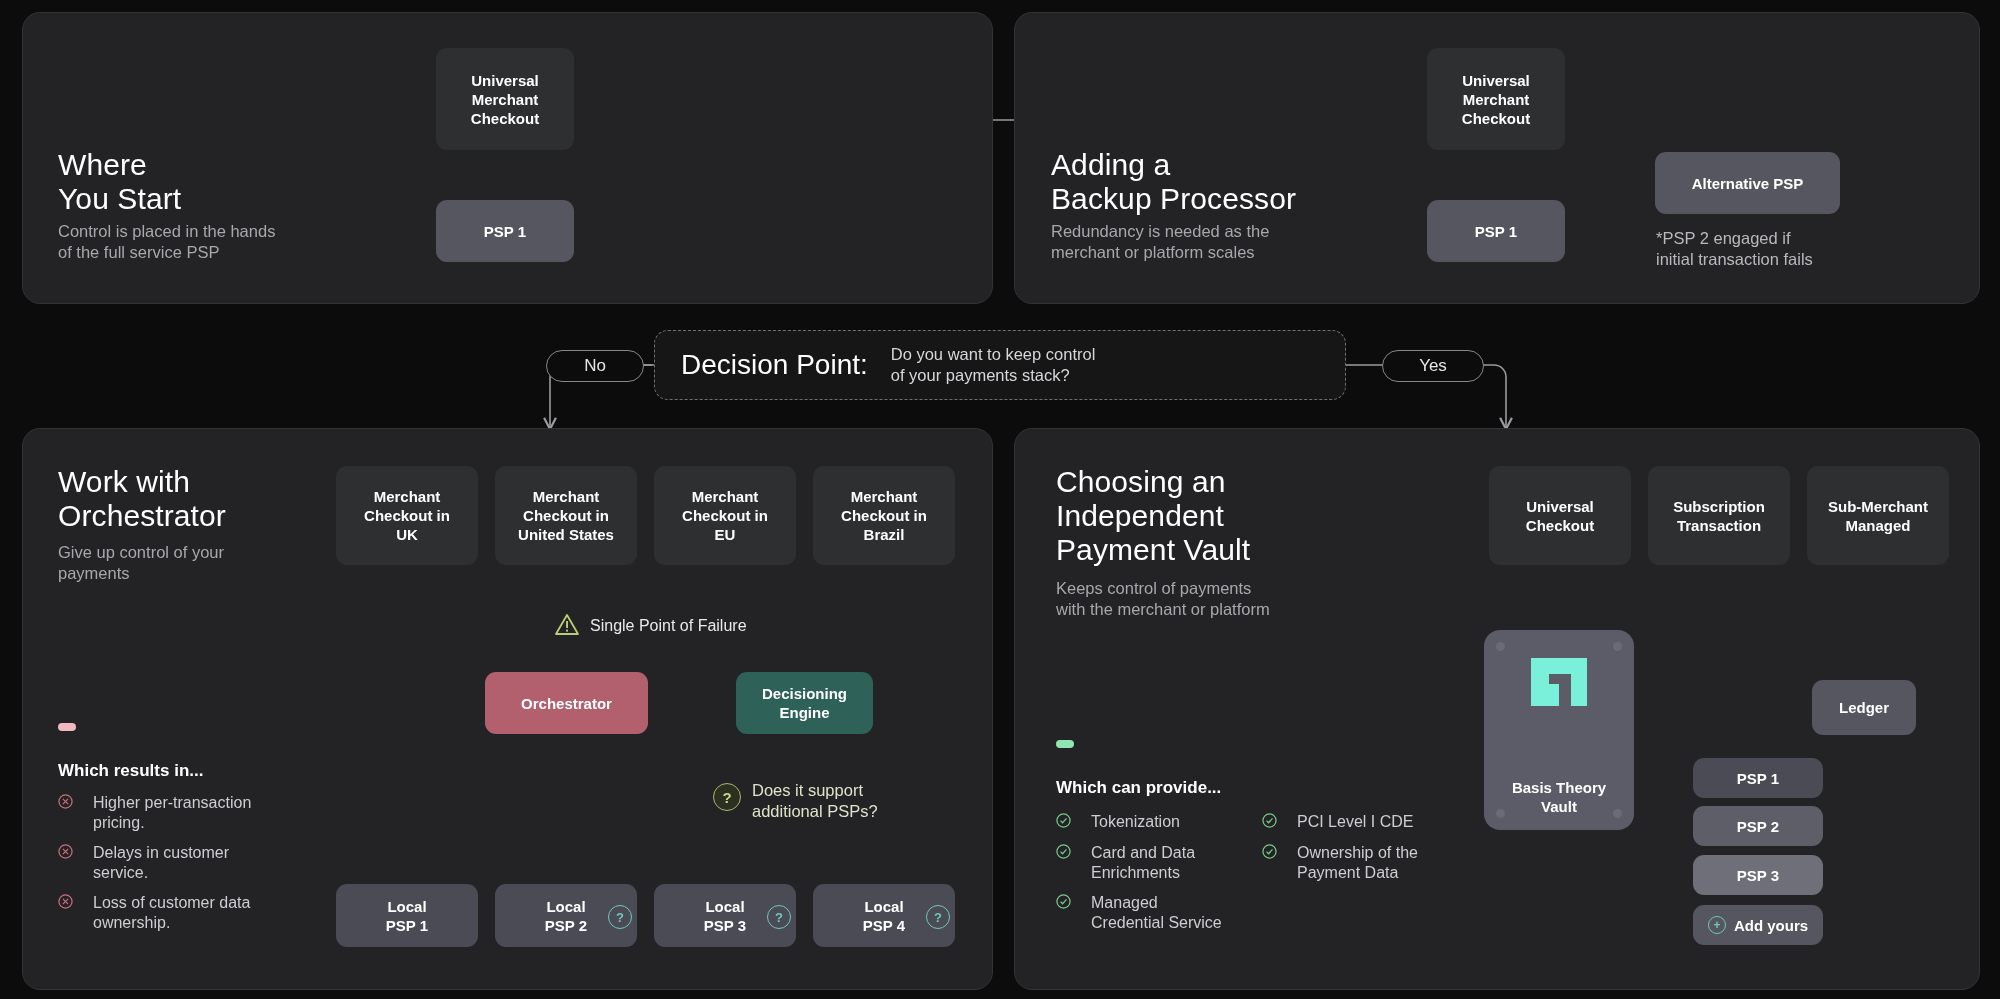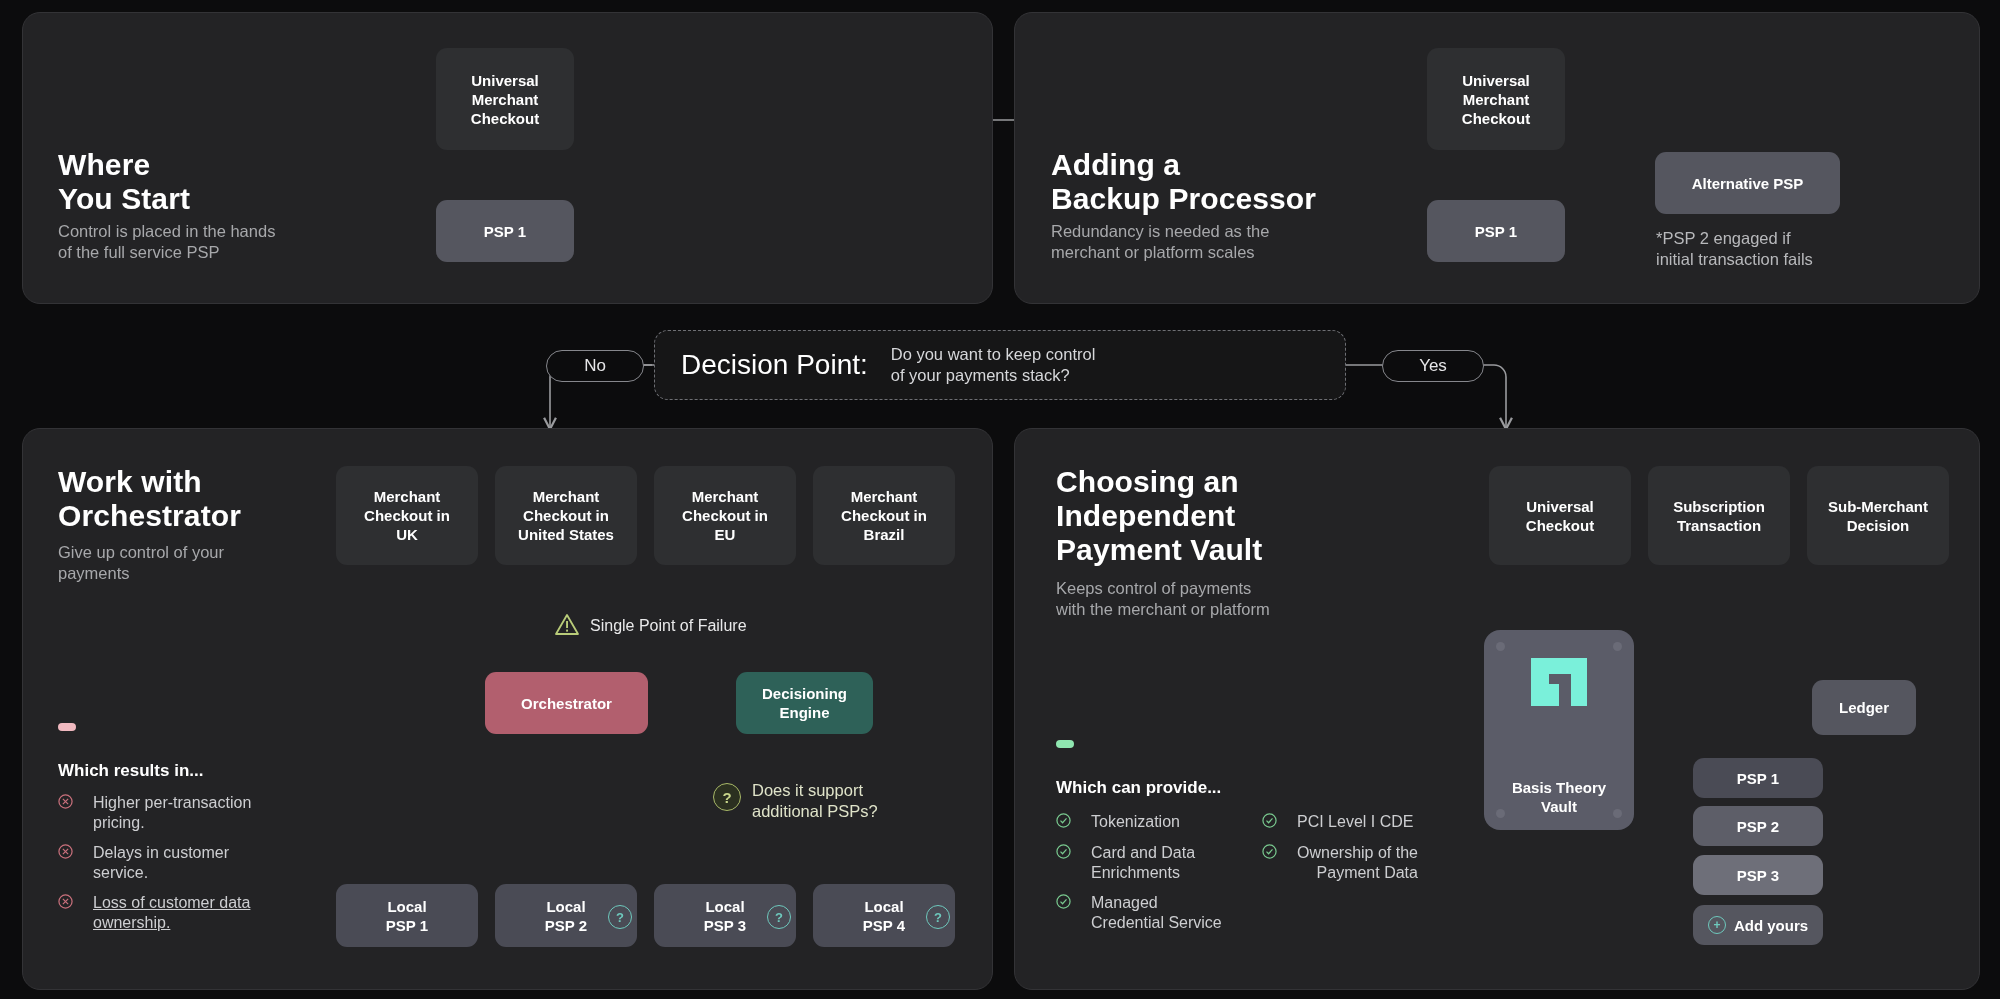--- a/index.html
+++ b/index.html
@@ -1,20 +1,20 @@
 <!DOCTYPE html>
 <html><head>
 <meta charset="utf-8">
 <style>
   html,body{margin:0;padding:0;background:#0c0c0d;}
   body{width:2000px;height:999px;font-family:"Liberation Sans",sans-serif;color:#fff;overflow:hidden;}
   #stage{position:relative;width:2000px;height:999px;background:#0c0c0d;}
 
   .panel{position:absolute;background:#232325;border:1px solid #333336;border-radius:18px;}
-  .ptitle{position:absolute;font-size:30px;line-height:34px;font-weight:700;color:#fff;letter-spacing:.1px;white-space:pre-line;}
+  .ptitle{position:absolute;font-size:30px;line-height:34px;font-weight:400;color:#fff;letter-spacing:.1px;white-space:pre-line;}
   .psub{position:absolute;font-size:16.5px;line-height:21px;color:#a7a8ab;white-space:pre-line;}
 
   .node{position:absolute;border-radius:11px;display:flex;align-items:center;justify-content:center;text-align:center;font-weight:700;font-size:15px;line-height:19px;color:#fff;box-sizing:border-box;padding:6px 8px;}
   .n-dark{background:#2e2f31;}
   .n-grey{background:#55565f;}
   .n-grey2{background:#5d5e68;}
   .n-grey3{background:#4a4b55;}
   .n-grey4{background:#6e6f79;}
   .n-rose{background:#b25f6e;}
   .n-teal{background:#2e6158;}
@@ -211,42 +211,42 @@
 pricing.</span>
   </div>
   <div class="lrow" style="left:58px;top:843px;width:270px;">
     <svg class="ico" width="15" height="15" viewBox="0 0 16 16">
       <circle cx="8" cy="8" r="7" fill="none" stroke="#c9707c" stroke-width="1.3"></circle>
       <path d="M5.2,5.2 L10.8,10.8 M10.8,5.2 L5.2,10.8" stroke="#c9707c" stroke-width="1.3"></path>
     </svg>
     <span class="ltxt">Delays in customer
 service.</span>
   </div>
-  <div class="lrow" style="left:58px;top:893px;width:270px;text-decoration:underline;">
+  <div class="lrow" style="left:58px;top:893px;width:270px;">
     <svg class="ico" width="15" height="15" viewBox="0 0 16 16">
       <circle cx="8" cy="8" r="7" fill="none" stroke="#c9707c" stroke-width="1.3"></circle>
       <path d="M5.2,5.2 L10.8,10.8 M10.8,5.2 L5.2,10.8" stroke="#c9707c" stroke-width="1.3"></path>
     </svg>
     <span class="ltxt">Loss of customer data
 ownership.</span>
   </div>
 
   <div class="panel" style="left:1014px;top:428px;width:964px;height:560px;"></div>
   <div class="ptitle" style="left:1056px;top:465px;width:380px;">Choosing an
 Independent
 Payment Vault</div>
   <div class="psub" style="left:1056px;top:578px;width:380px;">Keeps control of payments
 with the merchant or platform</div>
 
   <div class="node n-dark" style="left:1489px;top:466px;width:142px;height:99px;white-space:pre-line;">Universal
 Checkout</div>
   <div class="node n-dark" style="left:1648px;top:466px;width:142px;height:99px;white-space:pre-line;">Subscription
 Transaction</div>
   <div class="node n-dark" style="left:1807px;top:466px;width:142px;height:99px;white-space:pre-line;">Sub-Merchant
-Decision</div>
+Managed</div>
 
   <div class="node n-vault" style="left:1484px;top:630px;width:150px;height:200px;position:absolute;display:block;">
     <div class="screw" style="left:12px;top:12px;"></div>
     <div class="screw" style="right:12px;top:12px;"></div>
     <div class="screw" style="left:12px;bottom:12px;"></div>
     <div class="screw" style="right:12px;bottom:12px;"></div>
     <svg style="position:absolute;left:47px;top:28px;" width="56" height="48" viewBox="0 0 56 48">
       <path d="M0,0 H56 V48 H40 V16 H18 V26 H28 V48 H0 Z" fill="#7af0da"></path>
     </svg>
     <div class="vlabel" style="white-space:pre-line;">Basis Theory
@@ -289,21 +289,21 @@
     <span class="ltxt">Managed
 Credential Service</span>
   </div>
   <div class="lrow" style="left:1262px;top:812px;width:220px;">
     <svg class="ico" width="15" height="15" viewBox="0 0 16 16">
       <circle cx="8" cy="8" r="7" fill="none" stroke="#79c98f" stroke-width="1.3"></circle>
       <path d="M4.8,8.2 L7,10.4 L11.2,5.8" fill="none" stroke="#79c98f" stroke-width="1.3"></path>
     </svg>
     <span class="ltxt">PCI Level I CDE</span>
   </div>
-  <div class="lrow" style="left:1262px;top:843px;width:220px;text-align:right;">
+  <div class="lrow" style="left:1262px;top:843px;width:220px;">
     <svg class="ico" width="15" height="15" viewBox="0 0 16 16">
       <circle cx="8" cy="8" r="7" fill="none" stroke="#79c98f" stroke-width="1.3"></circle>
       <path d="M4.8,8.2 L7,10.4 L11.2,5.8" fill="none" stroke="#79c98f" stroke-width="1.3"></path>
     </svg>
     <span class="ltxt">Ownership of the
 Payment Data</span>
   </div>
 
 </div>
 

